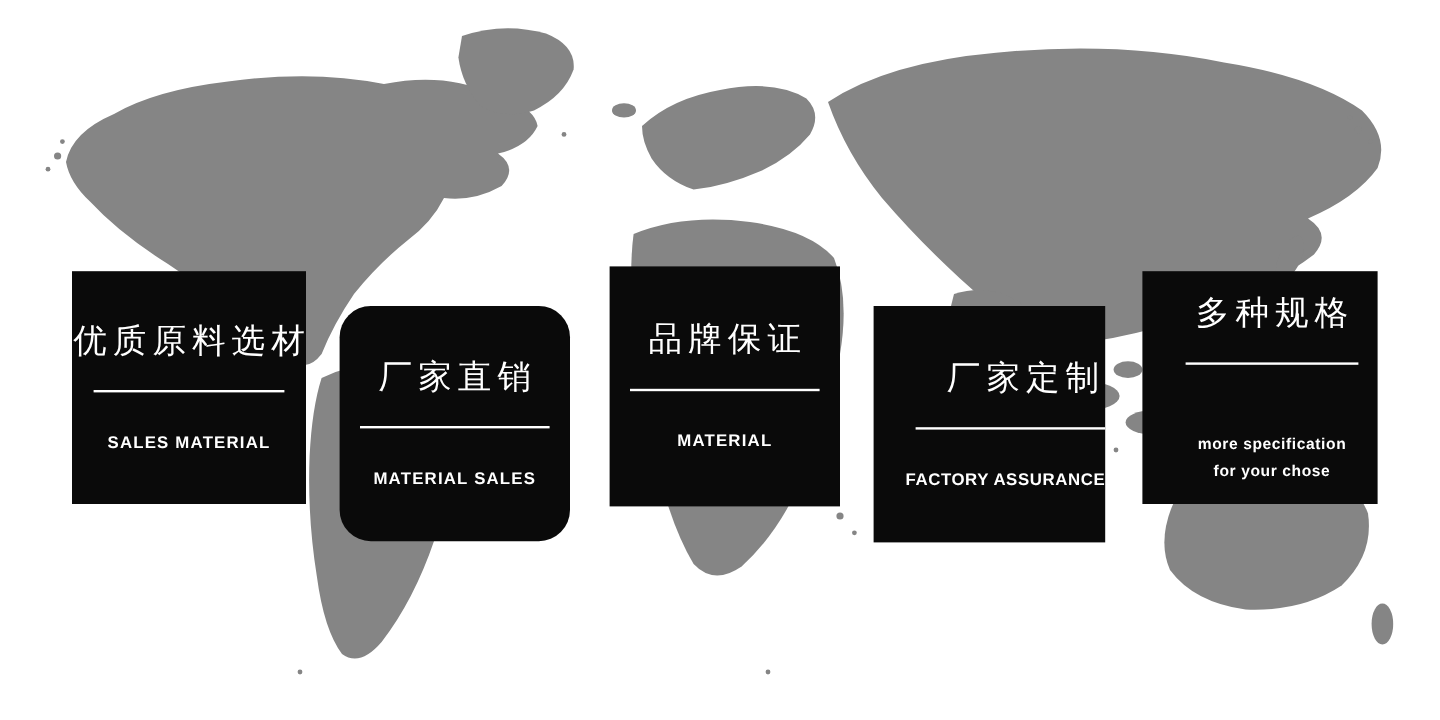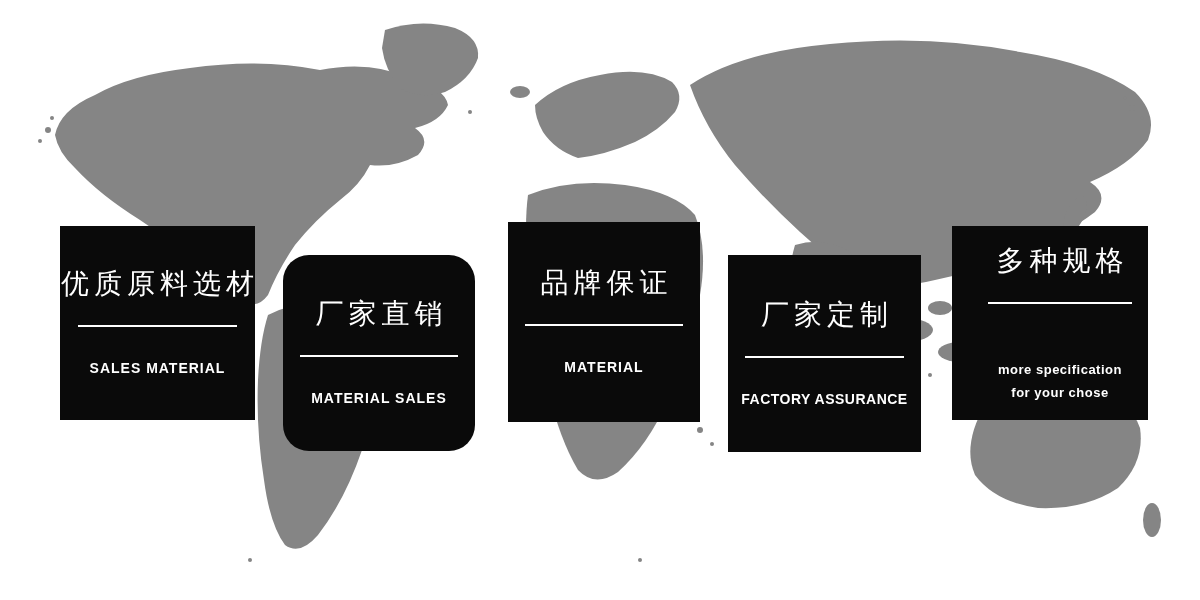--- a/index.html
+++ b/index.html
@@ -50,21 +50,21 @@
     font-size: 14px;
     font-weight: bold;
     letter-spacing: 1px;
     line-height: 1.7;
     white-space: pre-line;
     color: #ffffff;
   }
   .card-1 { left: 60px;  top: 226px; width: 195px; height: 194px; }
   .card-2 { left: 283px; top: 255px; width: 192px; height: 196px; border-radius: 26px; }
   .card-3 { left: 508px; top: 222px; width: 192px; height: 200px; }
-  .card-4 { left: 728px; top: 255px; width: 193px; height: 197px; }
+  .card-4 { left: 728px; top: 255px; width: 193px; height: 197px; align-items: flex-end; }
   .card-5 { left: 952px; top: 226px; width: 196px; height: 194px; padding-left: 20px; }
   .card-5 .subtitle { font-size: 13px; letter-spacing: 0.5px; margin-top: 25px; }
   .card-4 .subtitle { letter-spacing: 0.5px; }
 </style>
 </head>
 <body>
 
 <div class="stage">
 
   <div class="map-layer">

